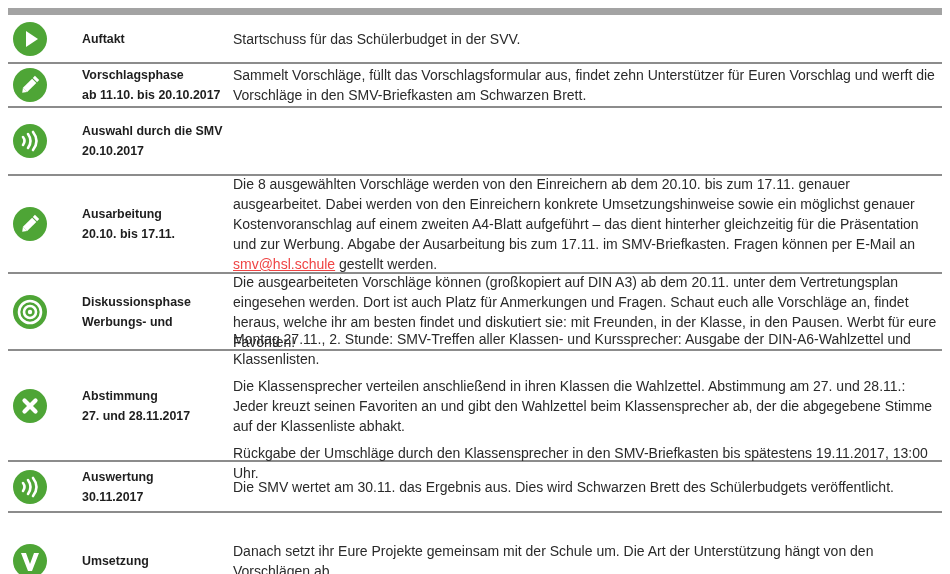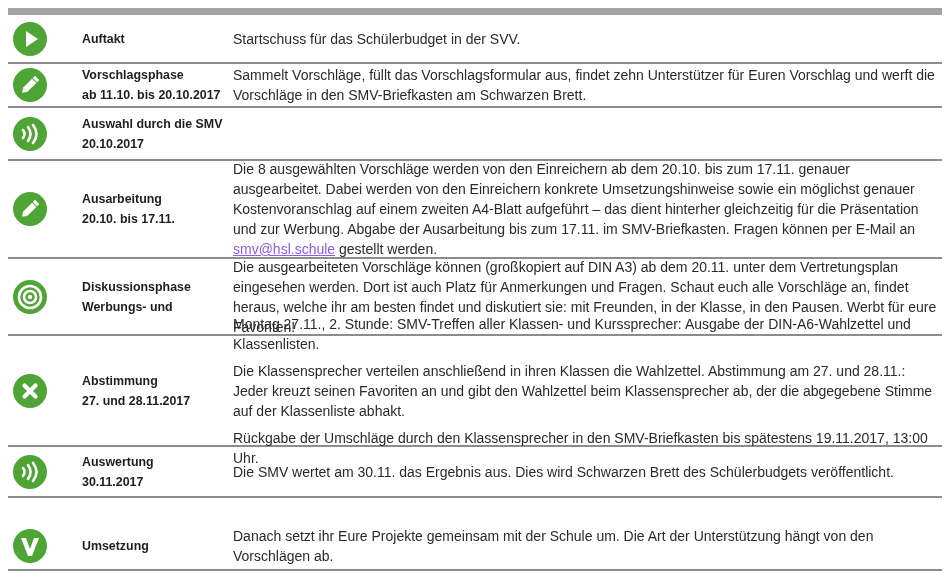--- a/index.html
+++ b/index.html
@@ -72,26 +72,26 @@
       padding: 6px 4px 6px 0;
       box-sizing: border-box;
     }
     .desc-cell p {
       margin: 0;
     }
     .desc-cell p + p {
       margin-top: 7px;
     }
     .desc-cell a {
-      color: #8b5cf6;
+      color: #ef4444;
       text-decoration: underline;
     }
     .r0 { height: 49px; }
     .r1 { height: 44px; }
-    .r2 { height: 53px; align-items: center; }
+    .r2 { height: 68px; align-items: center; }
     .r3 { height: 98px; }
     .r4 { height: 77px; }
     .r5 { height: 111px; }
     .r6 { height: 51px; }
     .r7 { height: 49px; margin-top: 24px; }
   </style>
 </head>
 <body>
 
 <div class="schedule">

